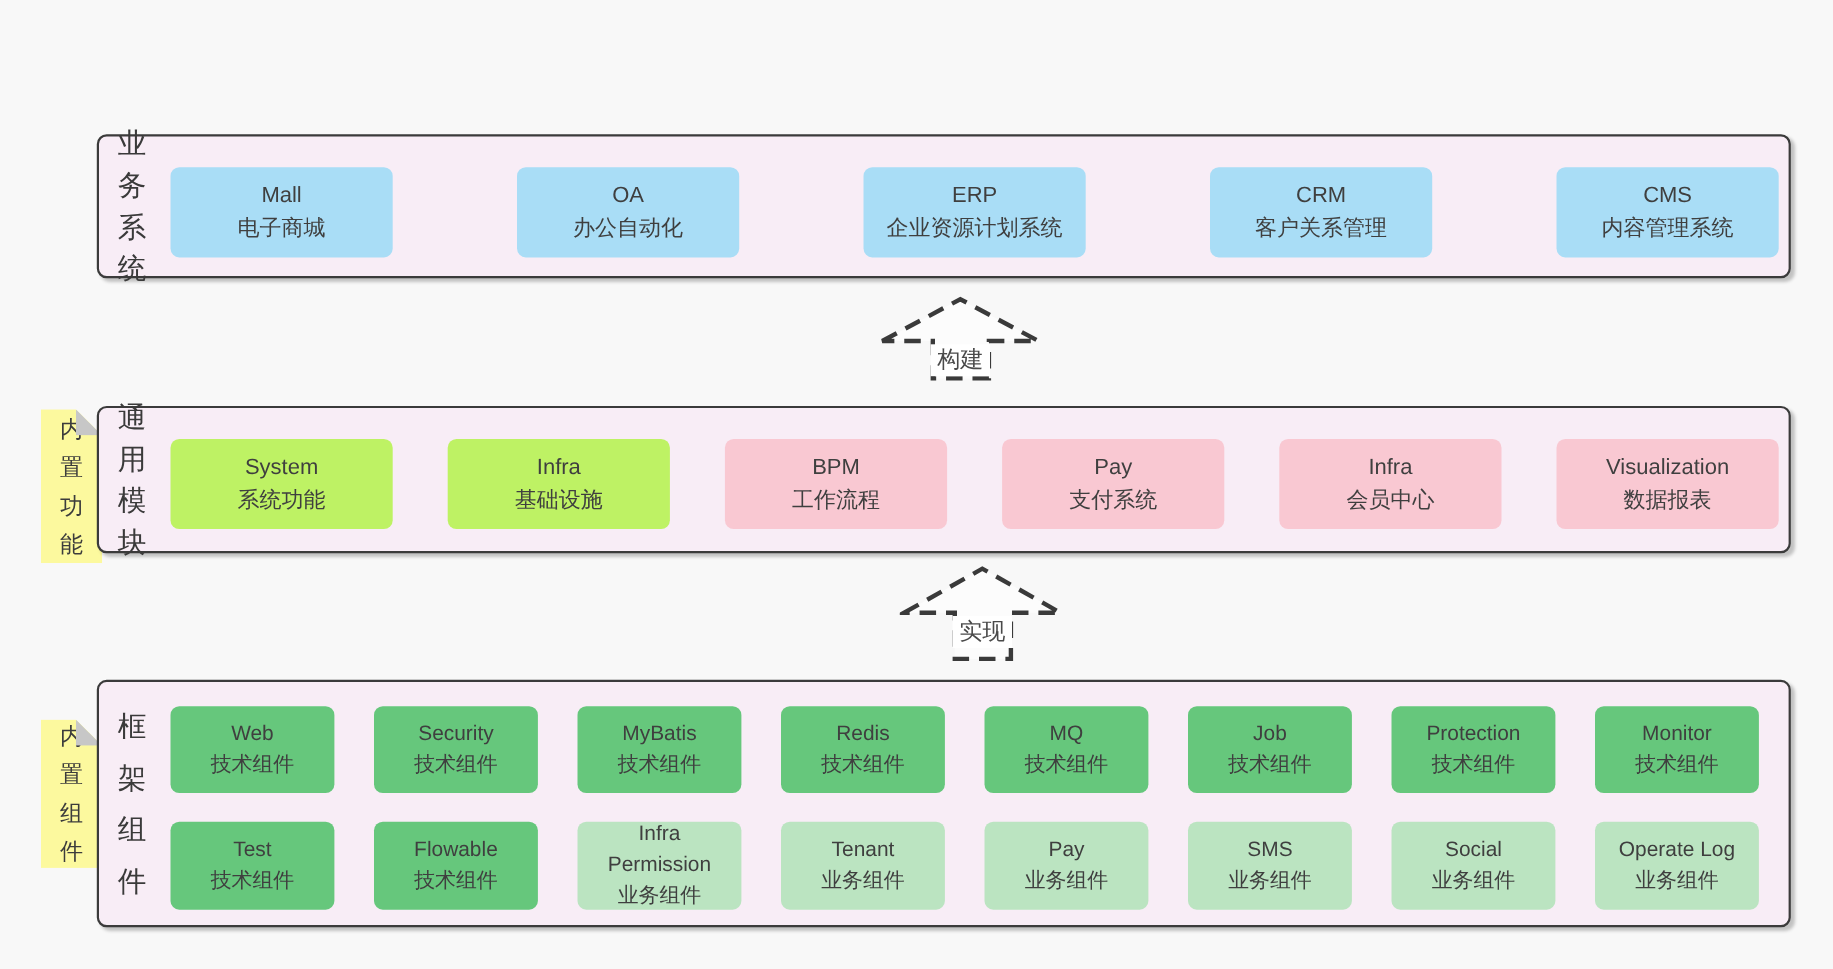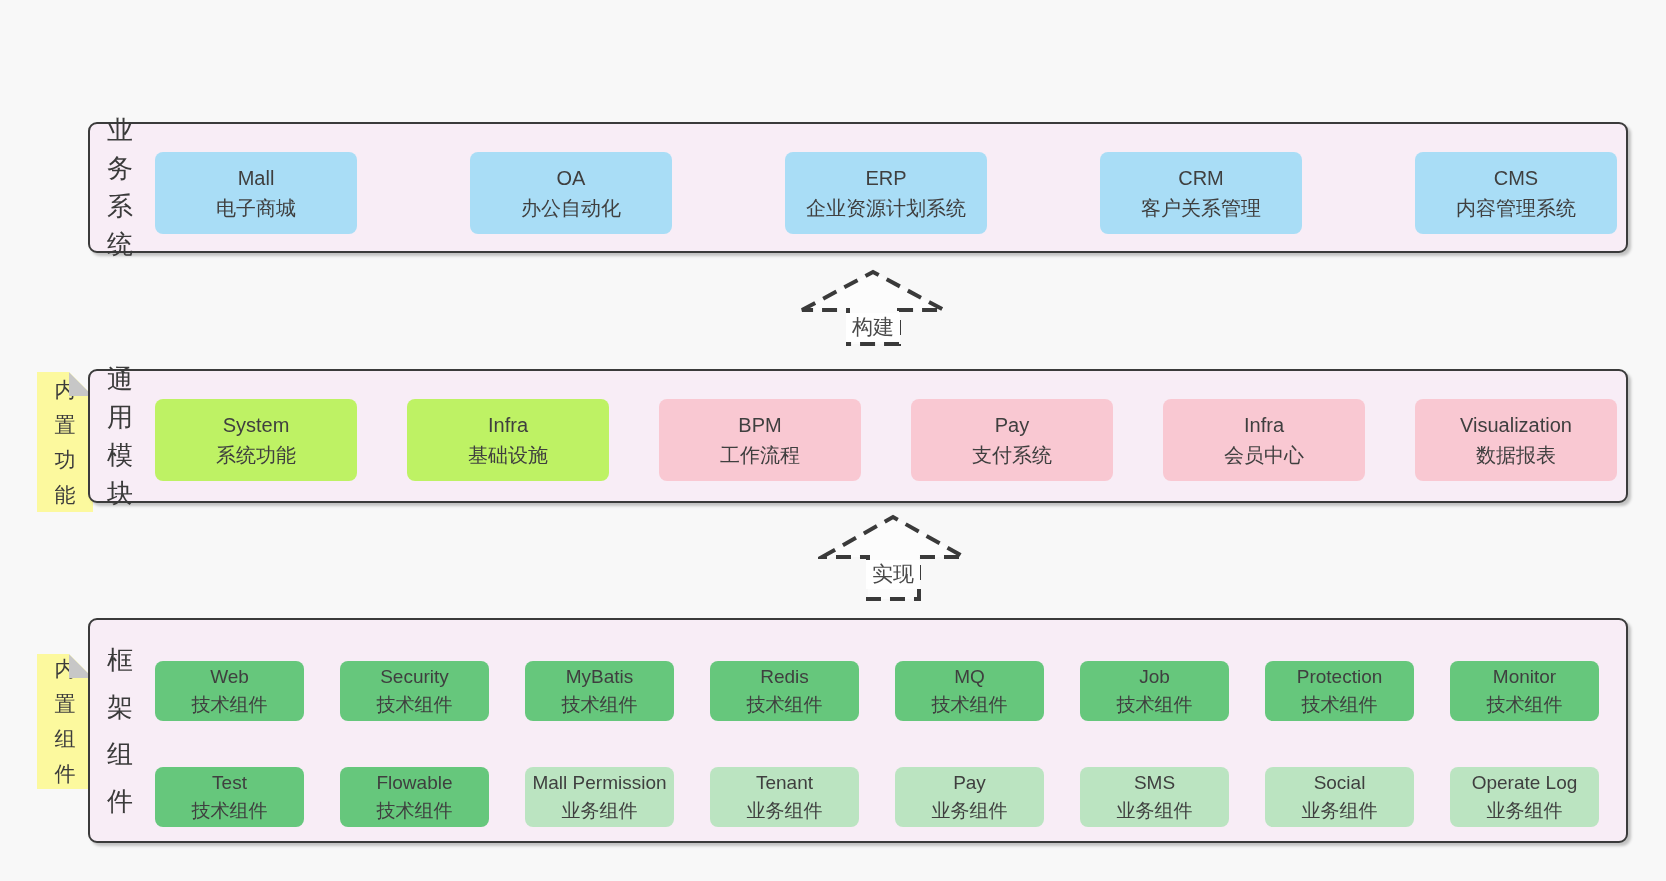--- a/index.html
+++ b/index.html
@@ -38,21 +38,21 @@
   }
   #band-business .vlabel{gap:3px;}
   #band-modules .vlabel{gap:3px;}
   #band-components .vlabel{gap:12px;}
   
   .row{
     position:absolute;
     display:flex;justify-content:space-between;
   }
   .row-6{left:65px;width:1462px;height:82px;top:28px;}
-  #band-components .row-8{left:65px;width:1444px;height:79px;align-items:flex-end;}
+  #band-components .row-8{left:65px;width:1444px;height:79px;}
   #band-components .row-top{top:22px;}
   #band-components .row-bottom{top:127px;height:80px;}
   .box{
     border-radius:8px;
     display:flex;flex-direction:column;
     align-items:center;justify-content:center;
     text-align:center;
     line-height:30px;
     font-size:20px;
     color:#3f3f3f;
@@ -245,21 +245,21 @@
     <div class="row row-8 row-bottom">
         <div class="box green">
           <div class="box-name">Test</div>
           <div class="box-desc">技术组件</div>
         </div>
         <div class="box green">
           <div class="box-name">Flowable</div>
           <div class="box-desc">技术组件</div>
         </div>
         <div class="box lightgreen">
-          <div class="box-name">Mall Permission</div>
+          <div class="box-name">Infra Permission</div>
           <div class="box-desc">业务组件</div>
         </div>
         <div class="box lightgreen">
           <div class="box-name">Tenant</div>
           <div class="box-desc">业务组件</div>
         </div>
         <div class="box lightgreen">
           <div class="box-name">Pay</div>
           <div class="box-desc">业务组件</div>
         </div>

